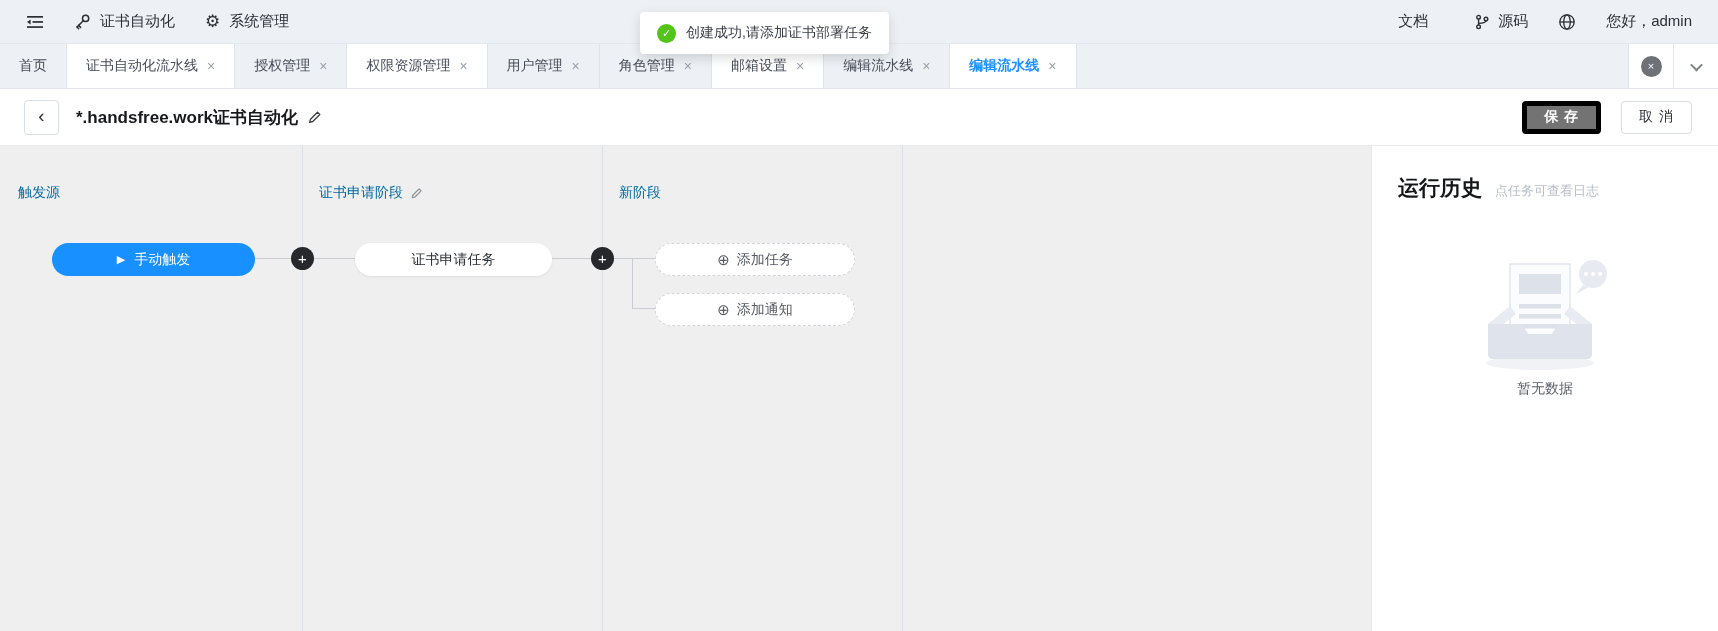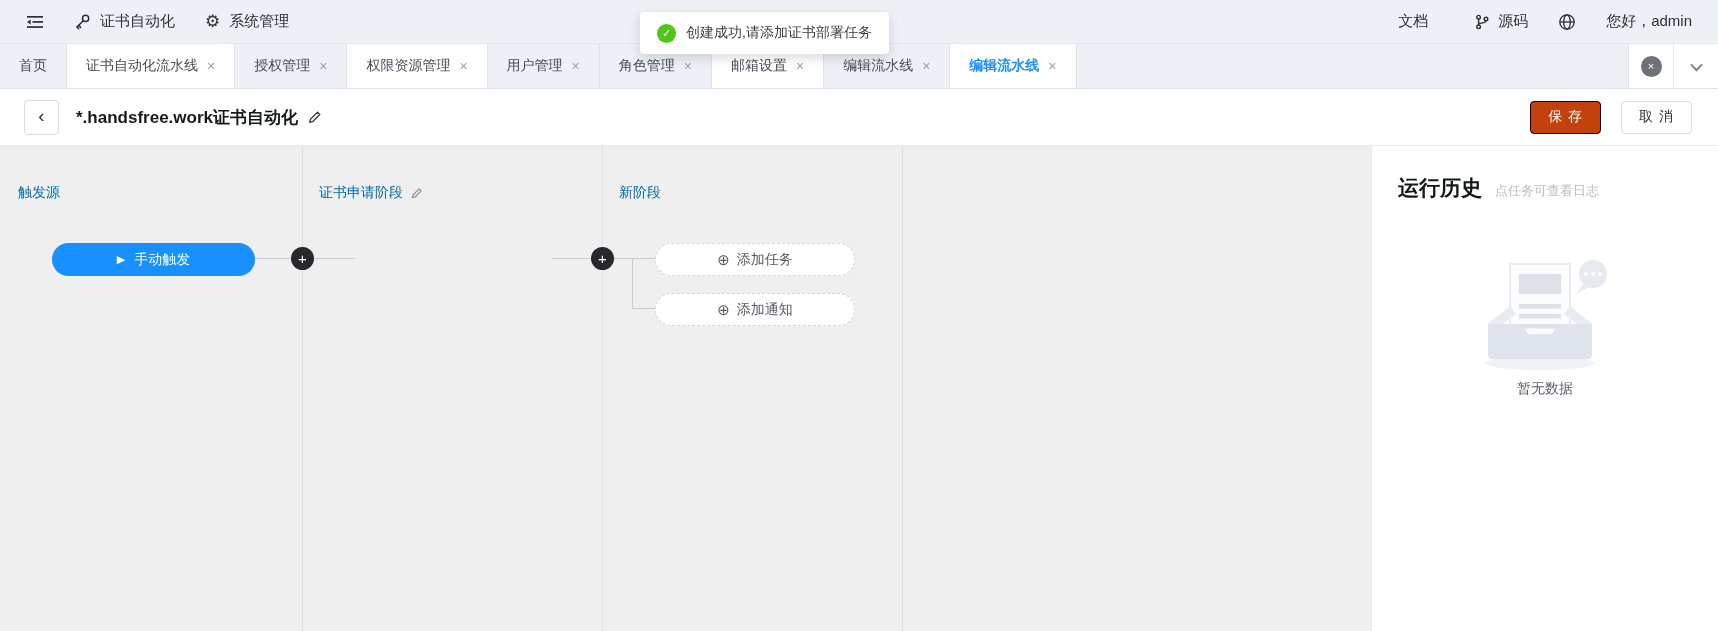--- a/index.html
+++ b/index.html
@@ -25,21 +25,21 @@
   .ctrl-btn { width:44px; height:100%; display:flex; align-items:center; justify-content:center; cursor:pointer; background:#fff; border:none; }
   .ctrl-circle { width:21px; height:21px; border-radius:50%; background:#6e7278; color:#fff; font-size:11px; display:flex; align-items:center; justify-content:center; }
   .ctrl-divider { width:1px; height:100%; background:#e4e7ed; }
   .chev-down { width:9px; height:9px; border-right:2px solid #7d828b; border-bottom:2px solid #7d828b; transform:rotate(45deg) translate(-1px,-1px); }
 
   
   .titlebar { height:57px; background:#fff; border-bottom:1px solid #e8eaee; display:flex; align-items:center; padding:0 24px; }
   .back-btn { width:35px; height:35px; border:1px solid #d8dce3; border-radius:4px; background:#fff; font-size:19px; color:#2b2f36; cursor:pointer; display:flex; align-items:center; justify-content:center; padding-bottom:3px; }
   .page-title { margin-left:17px; font-size:17px; font-weight:bold; color:#17191c; display:flex; align-items:center; gap:9px; }
   .btn { height:33px; border-radius:4px; font-size:14px; cursor:pointer; padding:0 17px; letter-spacing:1px; }
-  .btn-primary { background:#c2410c; border:1px solid #000000; color:#fff; margin-left:auto; }
+  .btn-primary { background:#737373; border:5px solid #000000; color:#fff; margin-left:auto;font-weight:bold; }
   .btn-default { background:#fff; border:1px solid #d8dce3; color:#2b2f36; margin-left:20px; margin-right:2px; }
 
   
   .workspace { display:flex; height:485px; }
   .canvas { position:relative; width:1371px; flex:none; background:#efefef; }
   .col-divider { position:absolute; top:0; bottom:0; width:1px; background:#dcdfe3; }
   .col-header { position:absolute; top:38px; font-size:14px; color:#0369a1; display:flex; gap:7px; }
 
   .node { position:absolute; height:33px; border-radius:17px; display:flex; align-items:center; justify-content:center; font-size:14px; cursor:pointer; }
   .node-trigger { left:52px; top:97px; width:203px; background:#1890ff; color:#fff; gap:9px; }
@@ -225,20 +225,23 @@
         <span>+</span>
       </div>
     <div class="plus-circle" style="left:591px;top:101px">
         <span>+</span>
       </div>
 
     <div class="node node-trigger">
       <span class="play-glyph">▶</span>
       <span>手动触发</span>
     </div>
+    <div class="node node-task">
+      <span>证书申请任务</span>
+    </div>
     <div class="node node-add node-add-task">
       <span class="plus-outline-glyph">⊕</span>
       <span>添加任务</span>
     </div>
     <div class="node node-add node-add-notify">
       <span class="plus-outline-glyph">⊕</span>
       <span>添加通知</span>
     </div>
   </div>
 

